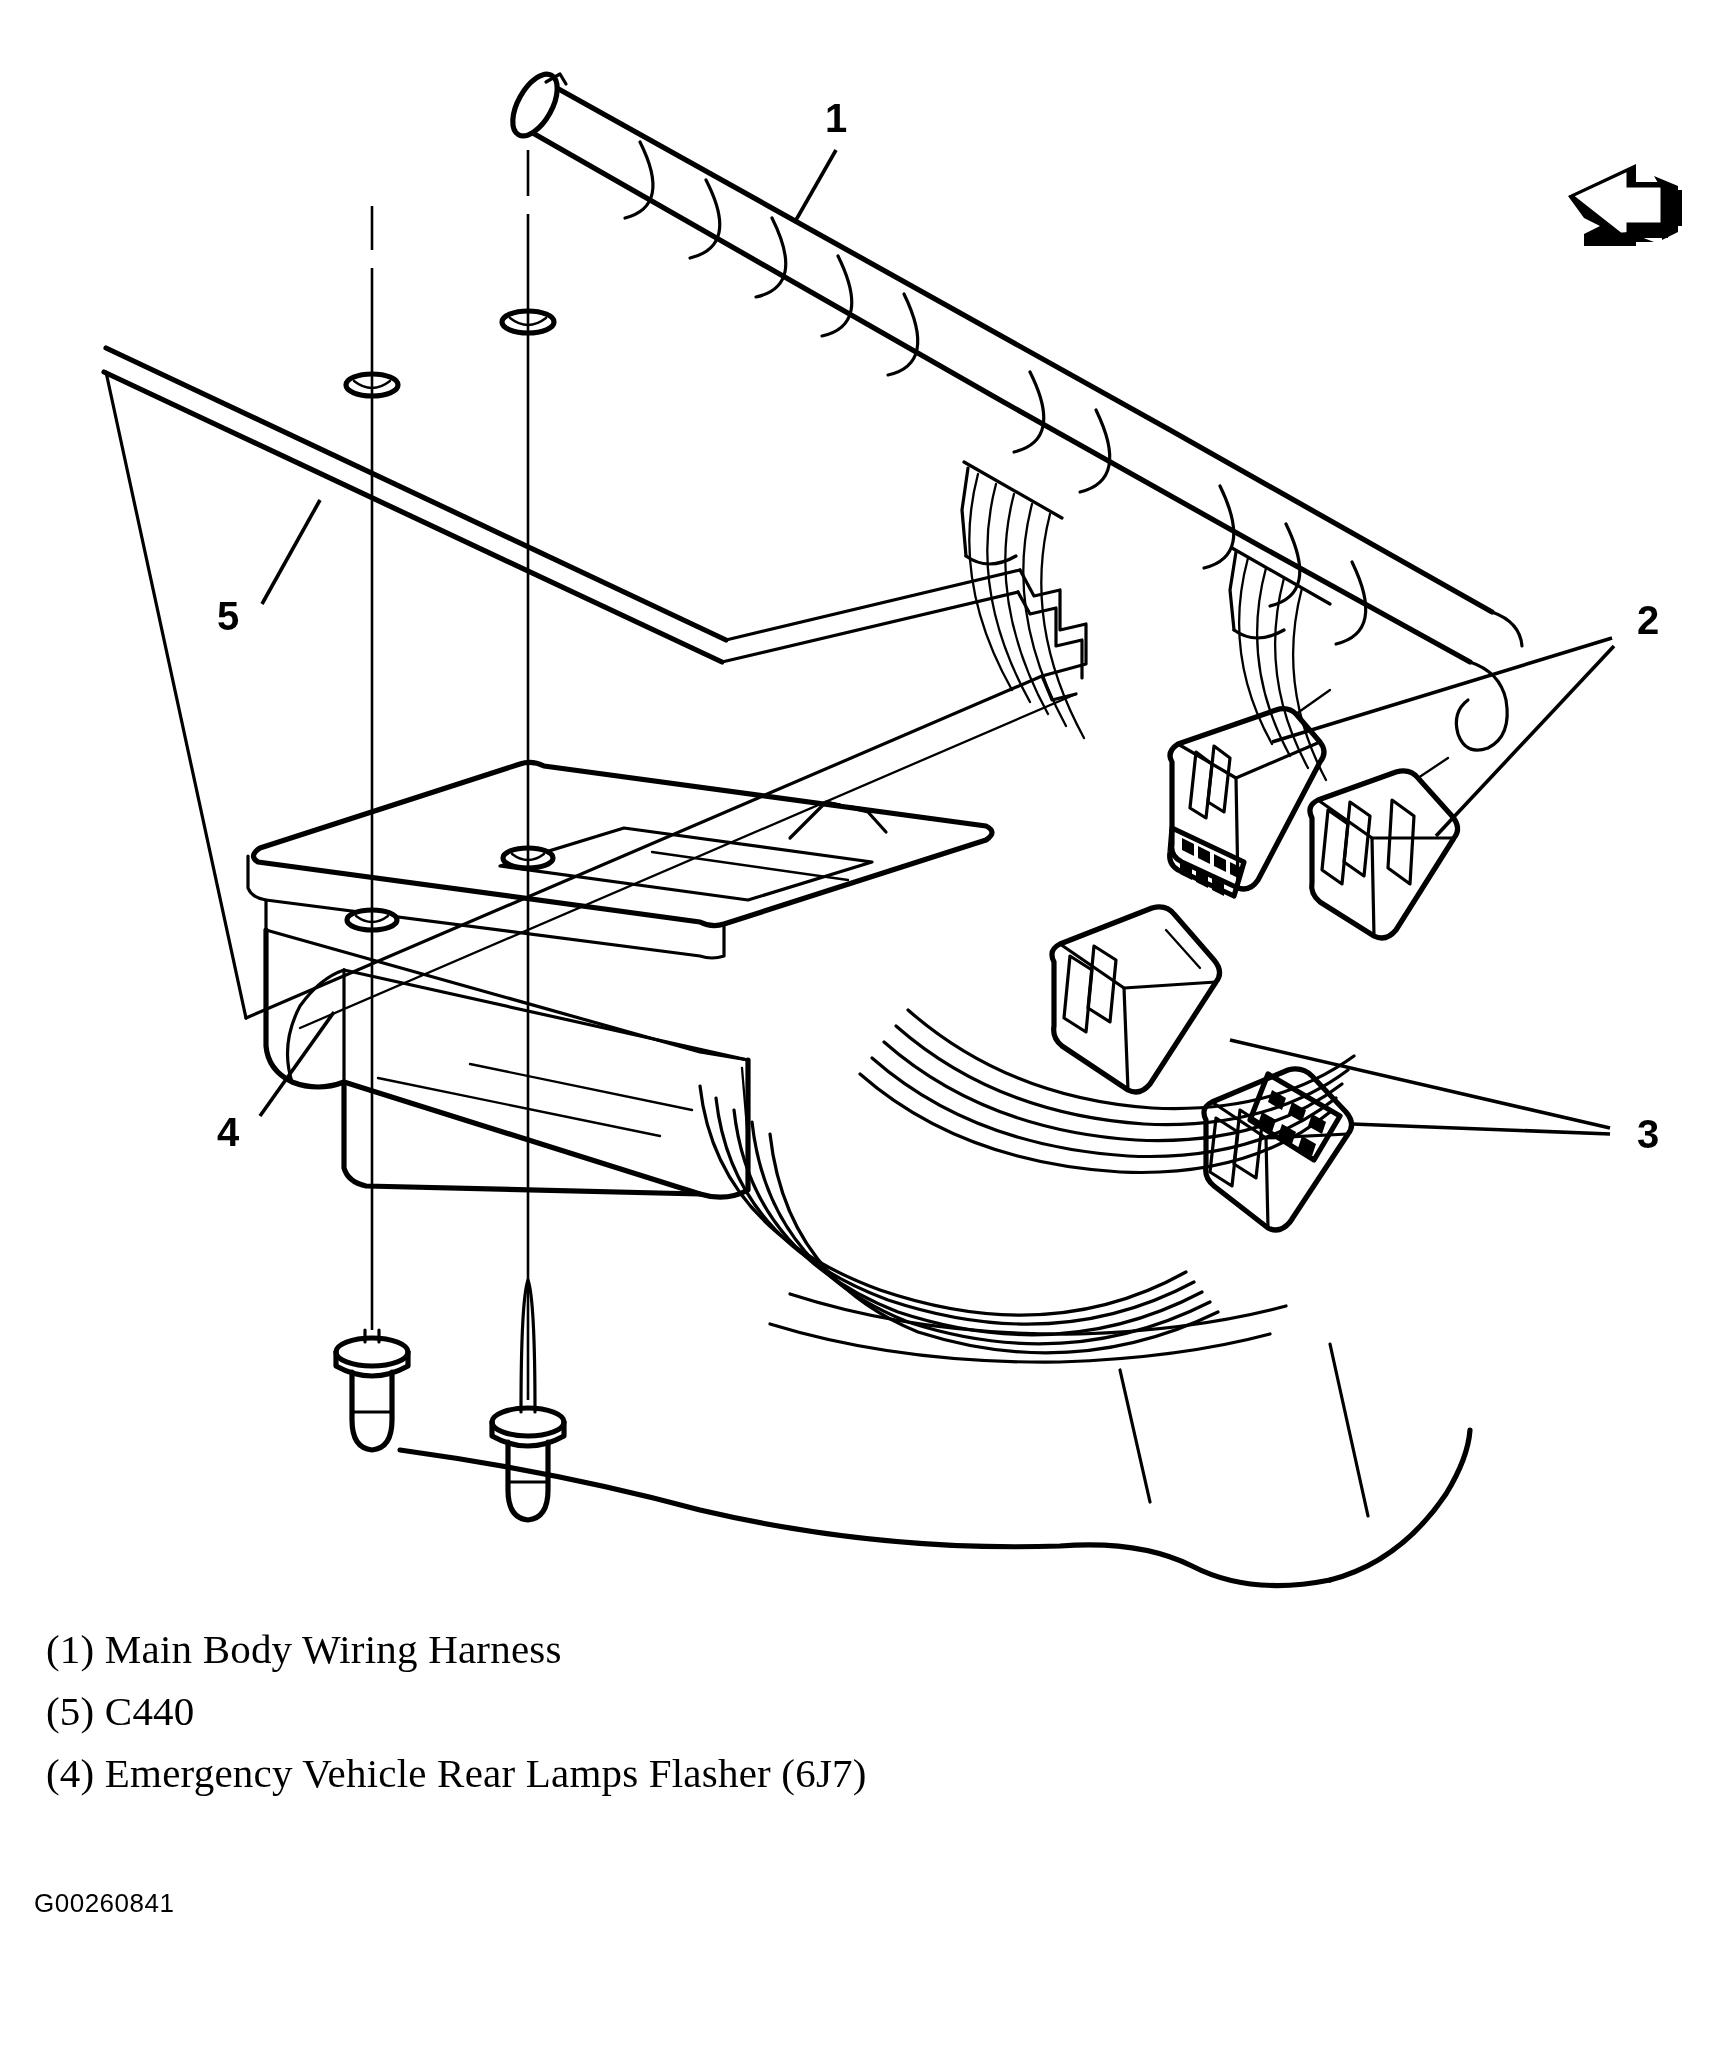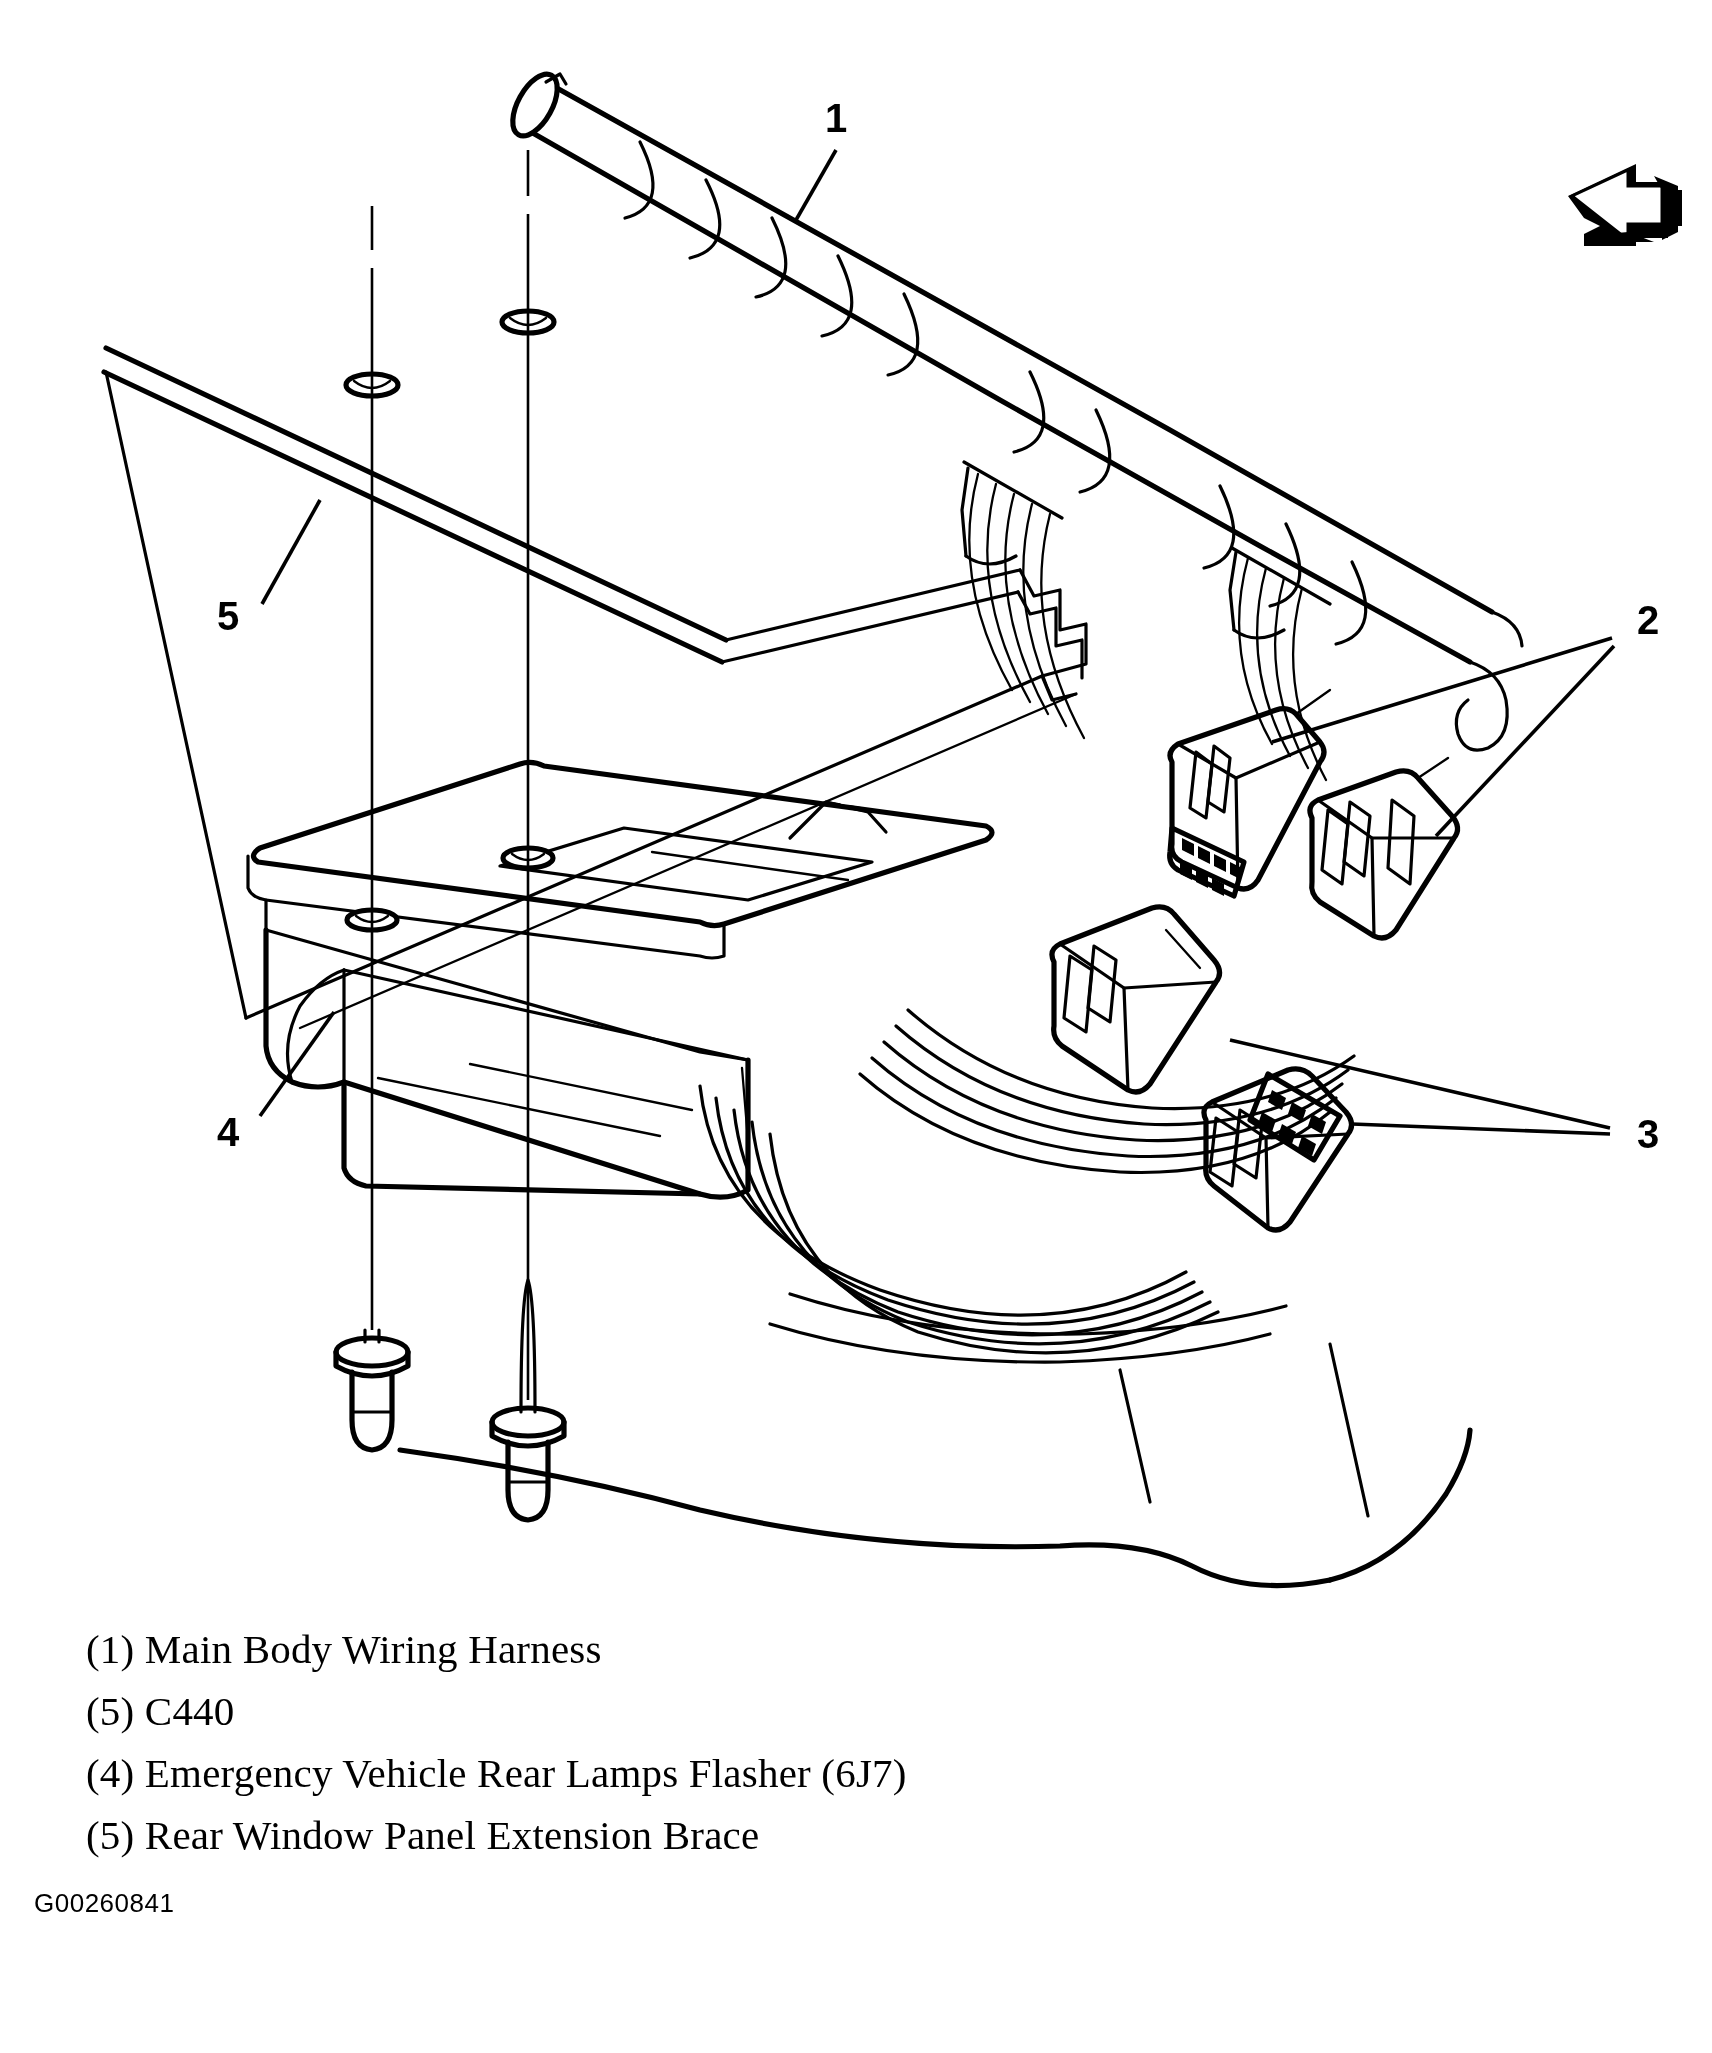--- a/index.html
+++ b/index.html
@@ -32,21 +32,20 @@
     width: 1712px;
     height: 1600px;
     display: block;
   }
 
   .legend {
     position: absolute;
     left: 46px;
     top: 1618px;
     width: 1400px;
-    margin-left: 40px;
   }
 
   .legend-item {
     font-family: "Liberation Serif", "DejaVu Serif", serif;
     font-size: 41px;
     line-height: 62px;
     letter-spacing: 0.2px;
     white-space: nowrap;
     color: #000;
   }
@@ -374,18 +373,17 @@
       <text class="callout-num" x="228" y="1146" text-anchor="middle">4</text>
       <text class="callout-num" x="228" y="630" text-anchor="middle">5</text>
     </g>
 
   </svg>
 
   <div class="legend">
     <div class="legend-item">(1) Main Body Wiring Harness</div>
     <div class="legend-item">(5) C440</div>
     <div class="legend-item">(4) Emergency Vehicle Rear Lamps Flasher (6J7)</div>
-    <div class="legend-item">(5) Rear Window Panel Extension Brace</div>
   </div>
 
   <div class="figure-code">G00260841</div>
 
 </div>
 
 </body></html>

